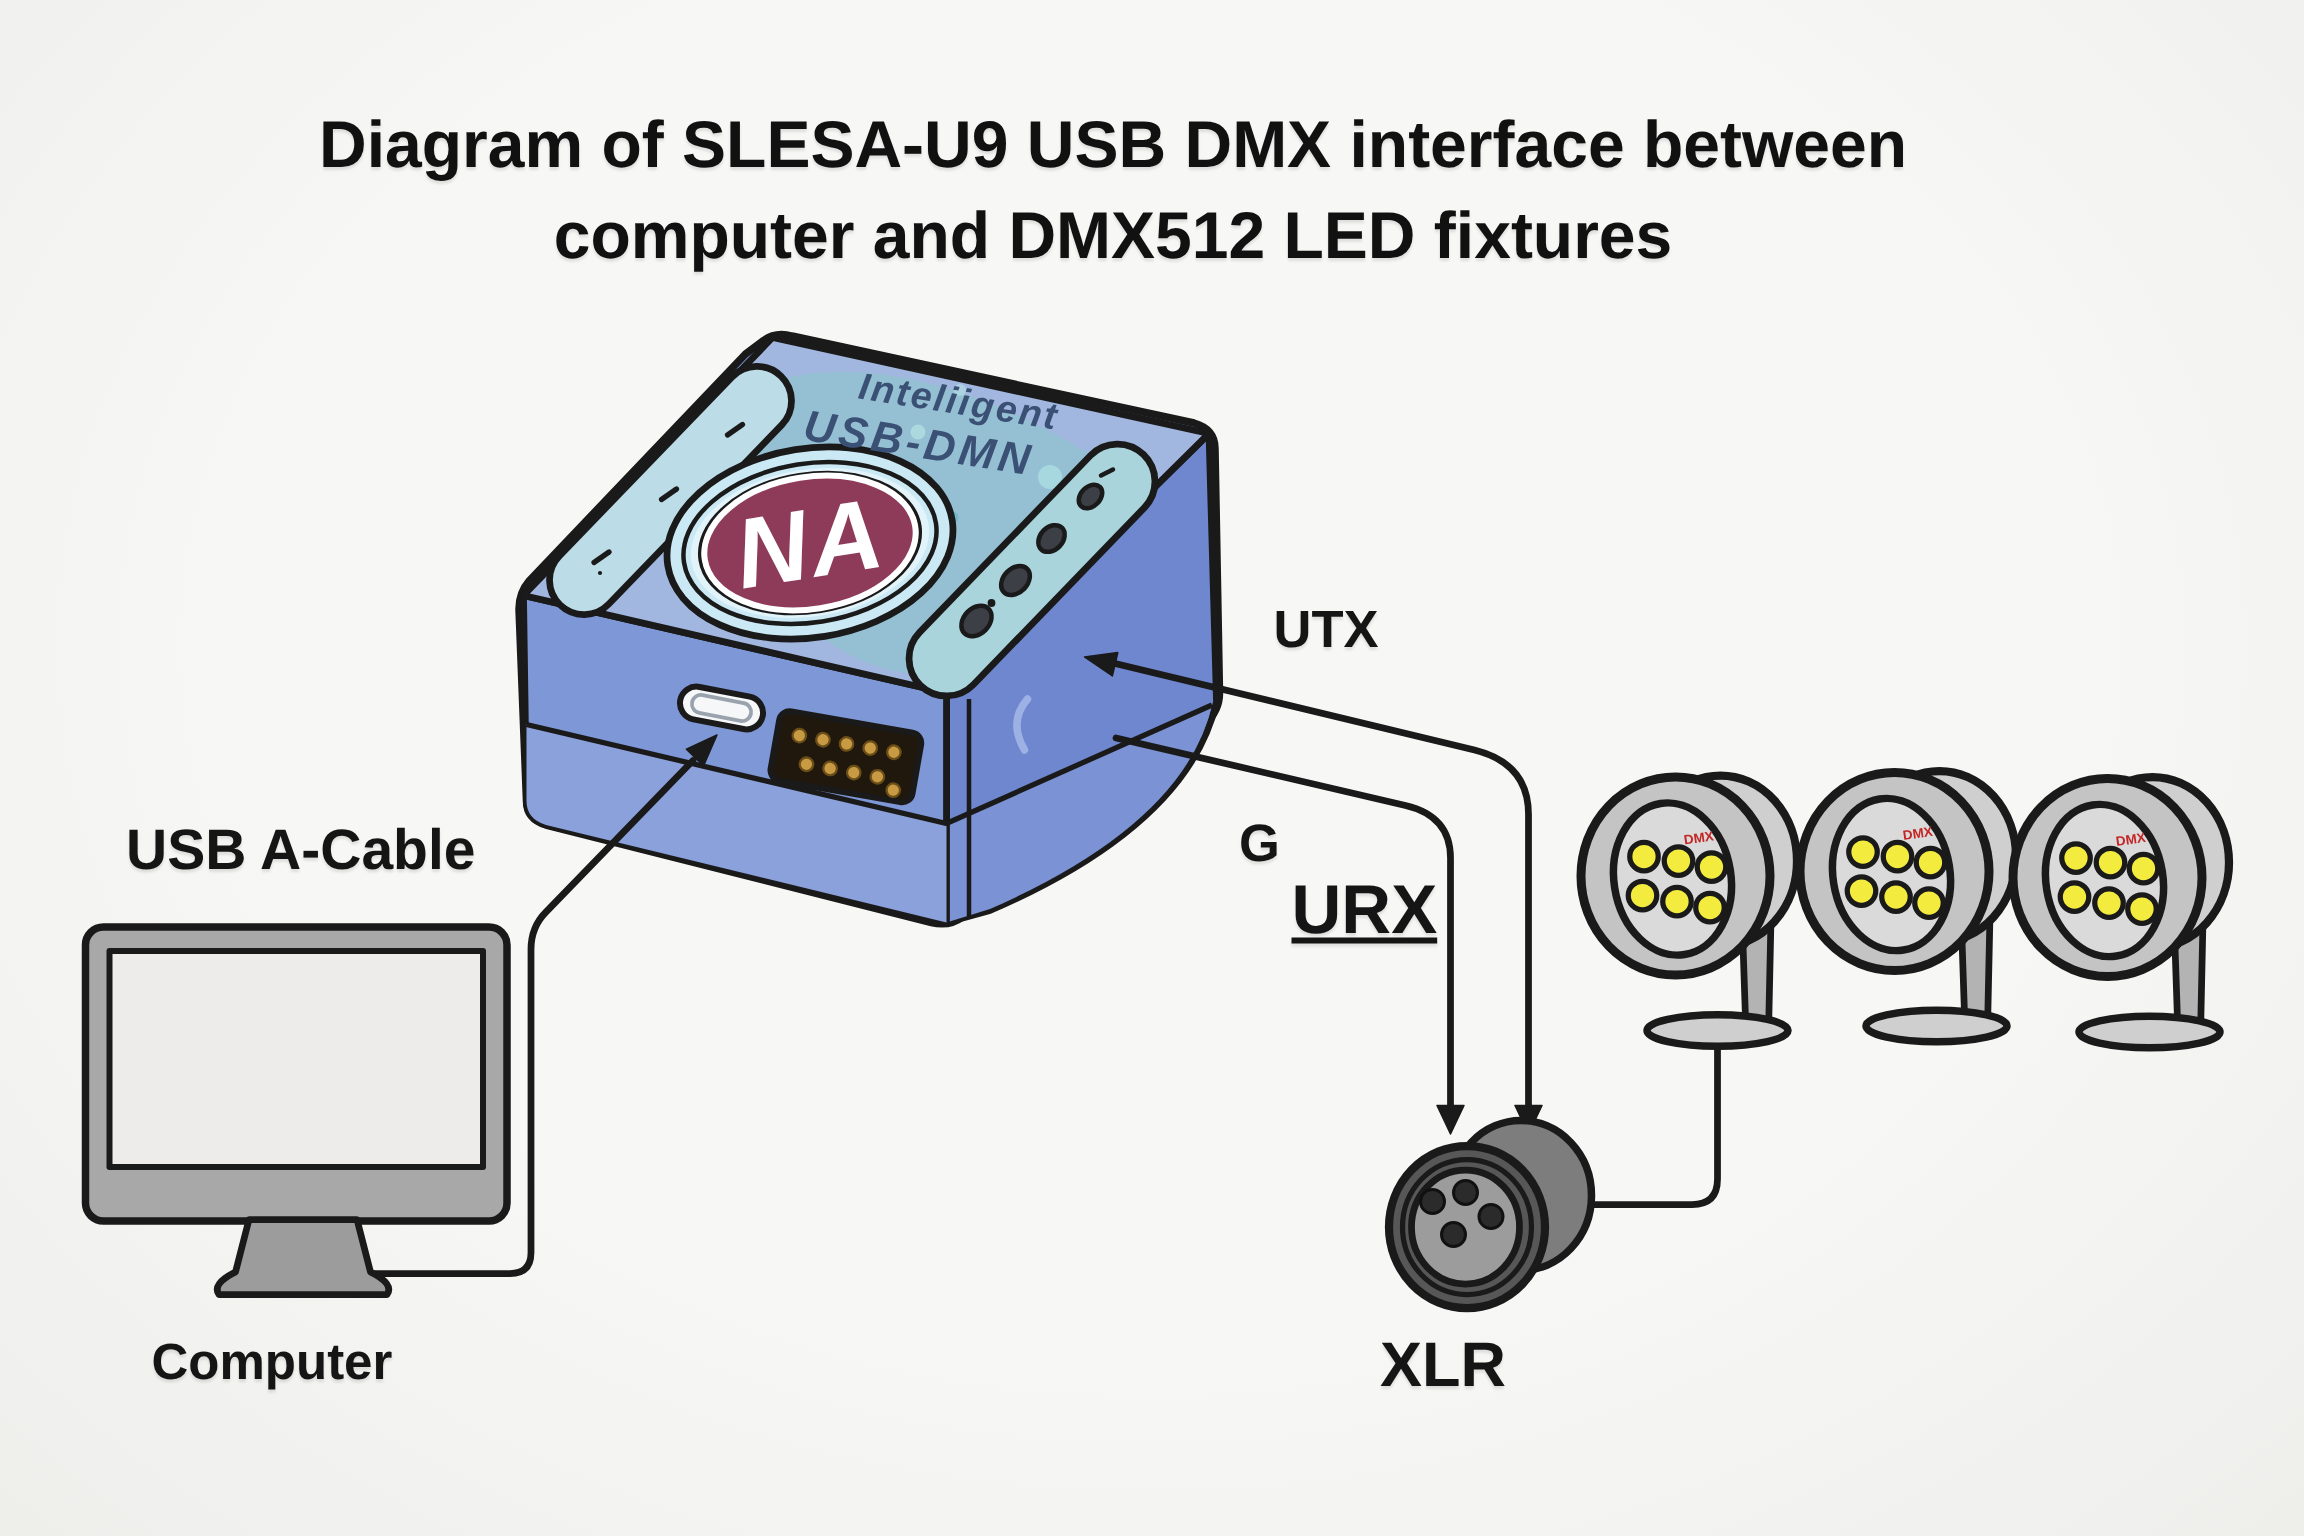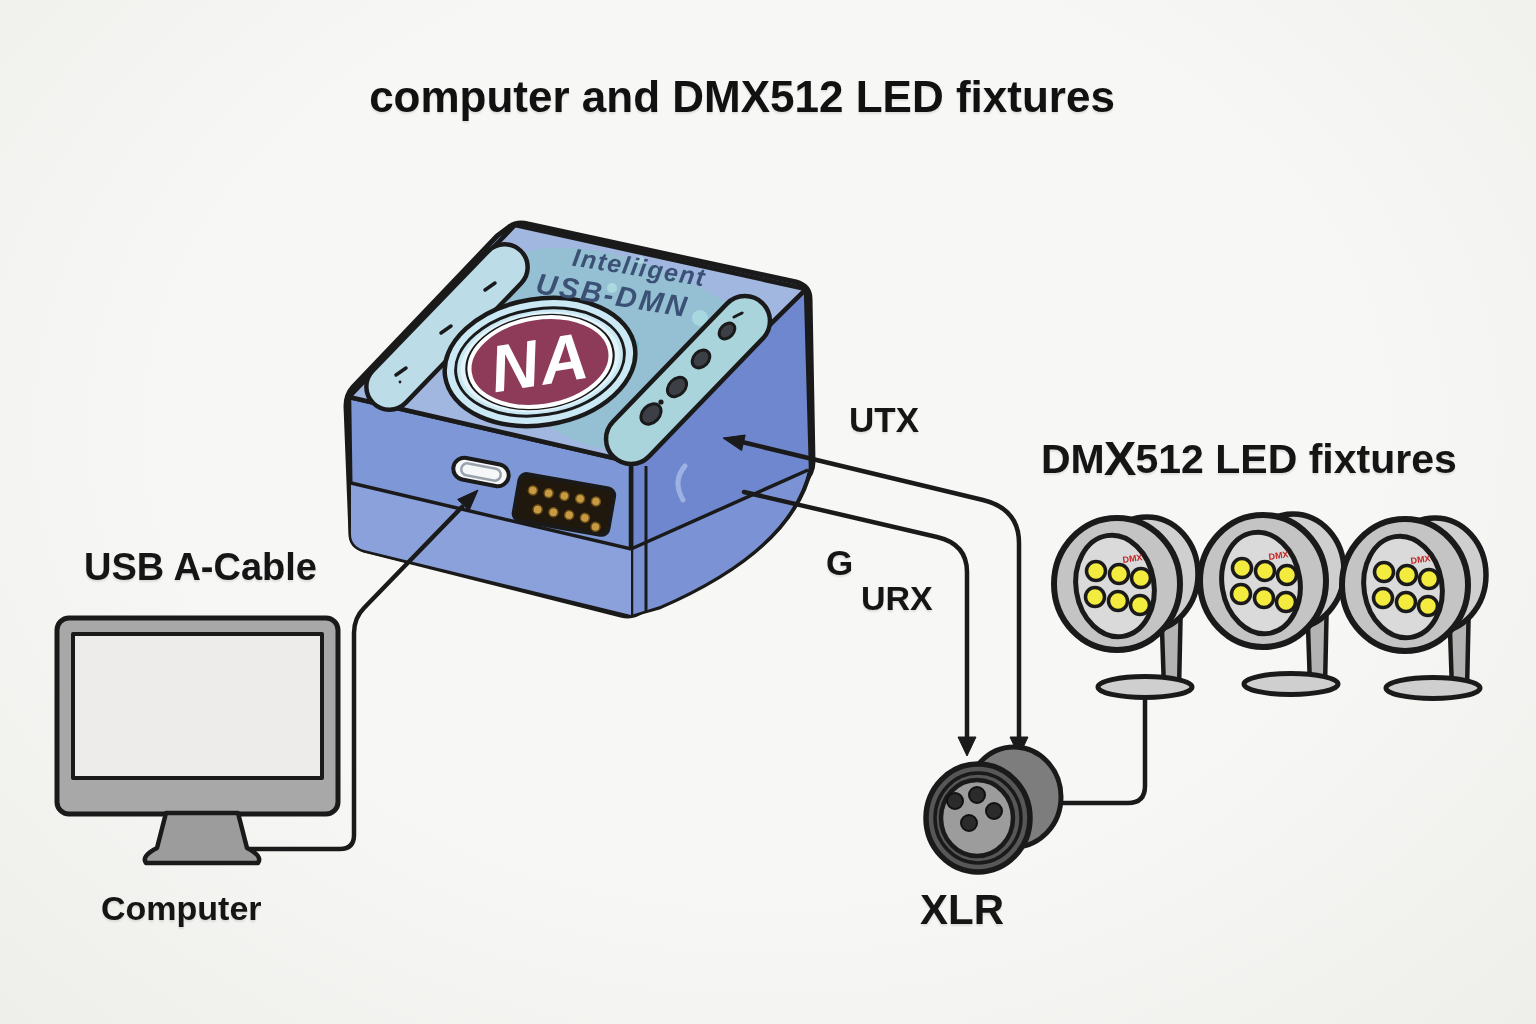--- a/index.html
+++ b/index.html
@@ -27,21 +27,21 @@
     text-shadow:0 2px 2px rgba(0,0,0,.10);
   }
   .title{
     left:742px;top:66px;transform:translateX(-50%);
     text-align:center;font-size:44px;line-height:61px;color:#111;
   }
   .lbl-usb     {left:84px;  top:546px; font-size:38px;}
   .lbl-computer{left:101px; top:889px; font-size:34px;}
   .lbl-utx     {left:849px; top:400px; font-size:35px;text-align:right;}
   .lbl-g       {left:826px; top:543px; font-size:35px;}
-  .lbl-urx     {left:861px; top:579px; font-size:34px;}
+  .lbl-urx     {left:861px; top:579px; font-size:46px;text-decoration:underline;}
   .lbl-xlr     {left:920px; top:886px; font-size:42px;}
   .lbl-dmx     {left:1041px;top:432px; font-size:41px;}
   .lbl-dmx .big-x{font-size:49px;line-height:1;margin:0 -1px;display:inline-block;transform:translateY(2px);}
   
   .ol{stroke:var(--line);stroke-linejoin:round;stroke-linecap:round;}
   .wire{fill:none;stroke:var(--line);stroke-width:4.5;stroke-linecap:round;}
   .arrow{fill:var(--line);stroke:var(--line);stroke-width:1;stroke-linejoin:round;}
 </style>
 </head>
 <body>
@@ -197,25 +197,25 @@
         <circle cx="994" cy="811" r="8"></circle>
       </g>
     </g>
 
     <use href="#led-fixture"></use>
     <use href="#led-fixture" transform="translate(146 -3)"></use>
     <use href="#led-fixture" transform="translate(288 1)"></use>
   </svg>
 
   <div class="lbl title">
+    <div>Diagram of SLESA-U9 USB DMX interface between</div>
     <div>computer and DMX512 LED fixtures</div>
   </div>
 
   <div class="lbl lbl-usb">USB A-Cable</div>
   <div class="lbl lbl-computer">Computer</div>
   <div class="lbl lbl-utx">UTX</div>
   <div class="lbl lbl-g">G</div>
   <div class="lbl lbl-urx">URX</div>
   <div class="lbl lbl-xlr">XLR</div>
 
-  <div class="lbl lbl-dmx"><span>DM</span><span class="big-x">X</span><span>512 LED fixtures</span></div>
 
 </div>
 
 </body></html>

